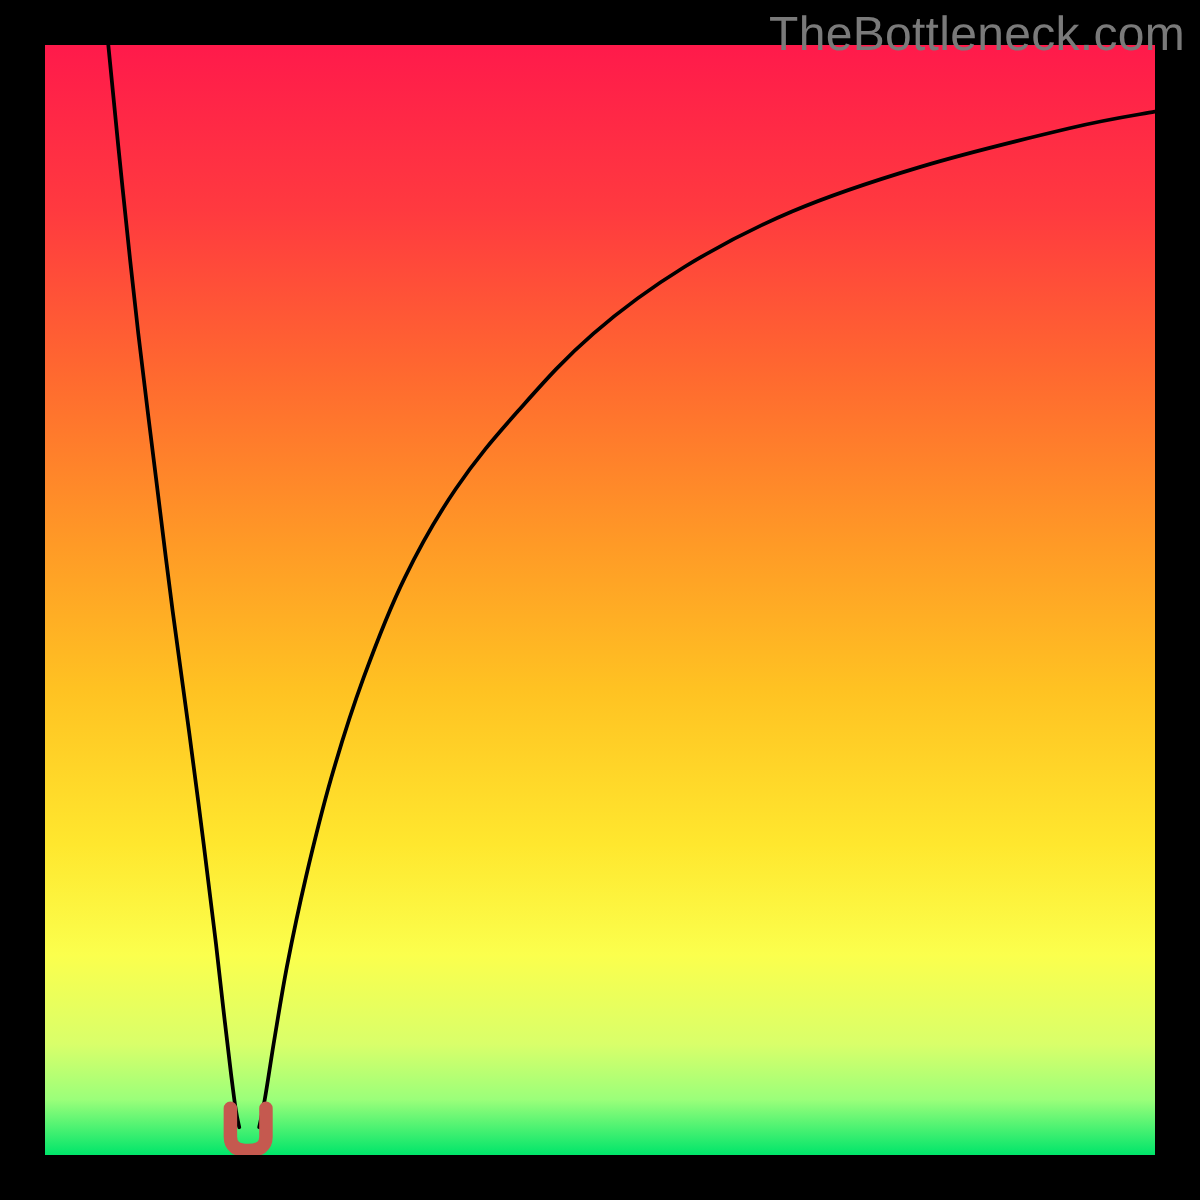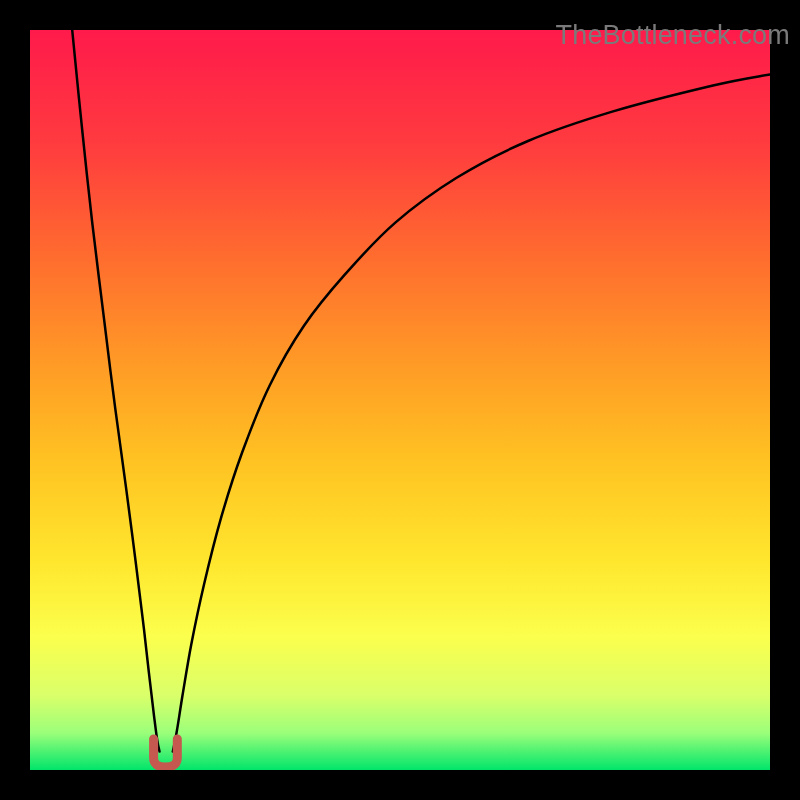--- a/index.html
+++ b/index.html
@@ -18,24 +18,24 @@
   .plot-area {
     position: absolute;
     left: 30px;
     top: 30px;
     width: 740px;
     height: 740px;
     overflow: hidden;
   }
   .watermark {
     position: absolute;
-    top: 20px;
+    top: 4px;
     right: 10px;
     font-family: Arial, Helvetica, sans-serif;
-    font-size: 27px;
+    font-size: 32px;
     font-weight: 500;
     color: #7a7a7a;
     letter-spacing: 0.2px;
     user-select: none;
     margin-left: 44px;
   }
 </style>
 </head>
 <body>
 

